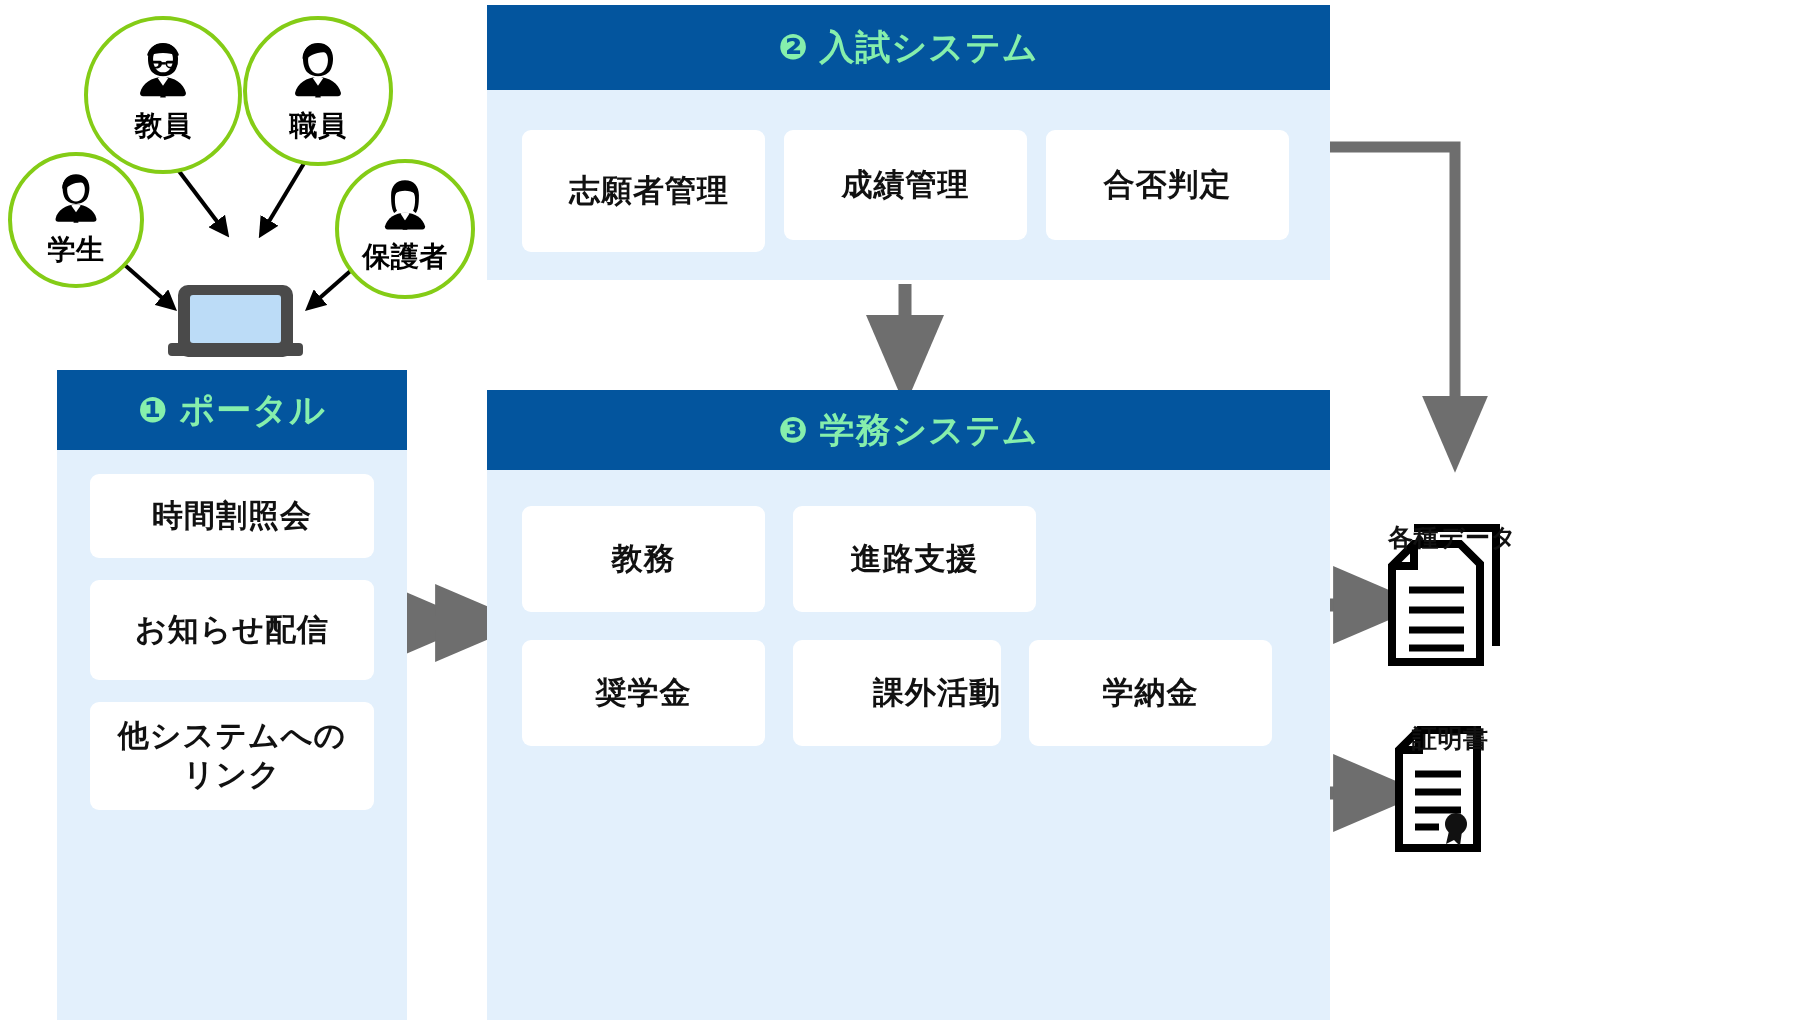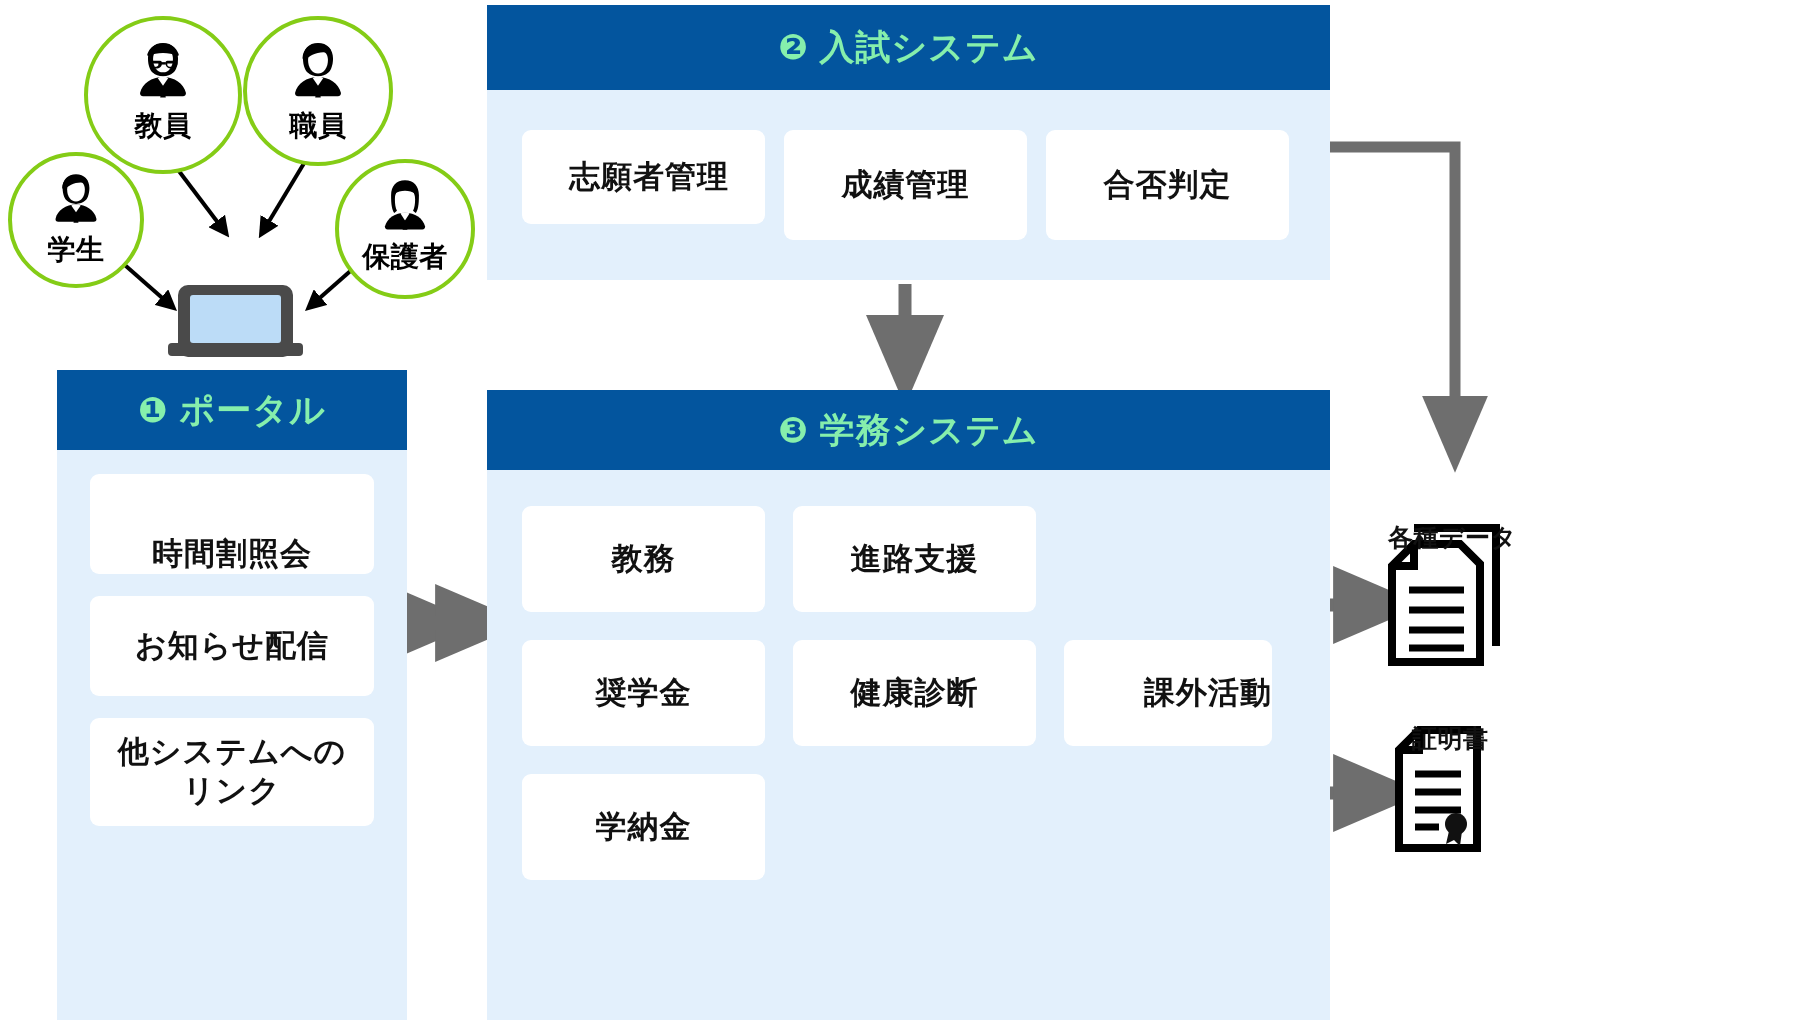--- a/index.html
+++ b/index.html
@@ -246,38 +246,38 @@
     <div class="laptop-body" style="left:178px; top:285px; width:115px; height:72px;"></div>
     <div class="laptop-screen" style="left:190px; top:295px; width:91px; height:48px;"></div>
     <div class="laptop-base" style="left:168px; top:343px; width:135px; height:13px;"></div>
   </div>
 
   <div class="panel" style="left:487px; top:5px; width:843px; height:275px;">
     <div class="panel-header" style="width:843px; height:85px;">
       <span class="ptitle">❷ 入試システム</span>
     </div>
     <div class="panel-body" style="padding:40px 35px 0 35px; gap:19px;">
-      <div class="card" style="width:243px; height:94px;padding-left:11px;">
+      <div class="card" style="width:243px; height:122px;padding-left:11px;">
         <span>志願者管理</span>
       </div>
       <div class="card" style="width:243px; height:110px;">
         <span>成績管理</span>
       </div>
       <div class="card" style="width:243px; height:110px;">
         <span>合否判定</span>
       </div>
     </div>
   </div>
 
   <div class="panel" style="left:57px; top:370px; width:350px; height:650px;">
     <div class="panel-header" style="width:350px; height:80px;">
       <span class="ptitle">❶ ポータル</span>
     </div>
     <div class="panel-body" style="padding:24px 33px 0 33px; gap:22px; flex-direction:column;">
-      <div class="card" style="width:284px; height:100px;align-items:flex-end;">
+      <div class="card" style="width:284px; height:84px;">
         <span>時間割照会</span>
       </div>
       <div class="card" style="width:284px; height:100px;">
         <span>お知らせ配信</span>
       </div>
       <div class="card" style="width:284px; height:108px; white-space:pre-line;">
         <span style="white-space:pre-line;">他システムへの
 リンク</span>
       </div>
     </div>
@@ -291,23 +291,20 @@
       <div class="card" style="width:243px; height:106px;">
         <span>教務</span>
       </div>
       <div class="card" style="width:243px; height:106px;">
         <span>進路支援</span>
       </div>
       <div class="card" style="width:243px; height:106px;">
         <span>奨学金</span>
       </div>
 
-      <div class="card" style="width:243px; height:106px;">
-        <span>健康診断</span>
-      </div>
       <div class="card" style="width:208px; height:106px;justify-content:flex-end;">
         <span>課外活動</span>
       </div>
       <div class="card" style="width:243px; height:106px;">
         <span>学納金</span>
       </div>
 
       <div class="card empty" style="width:243px; height:106px;">
         <span></span>
       </div>

